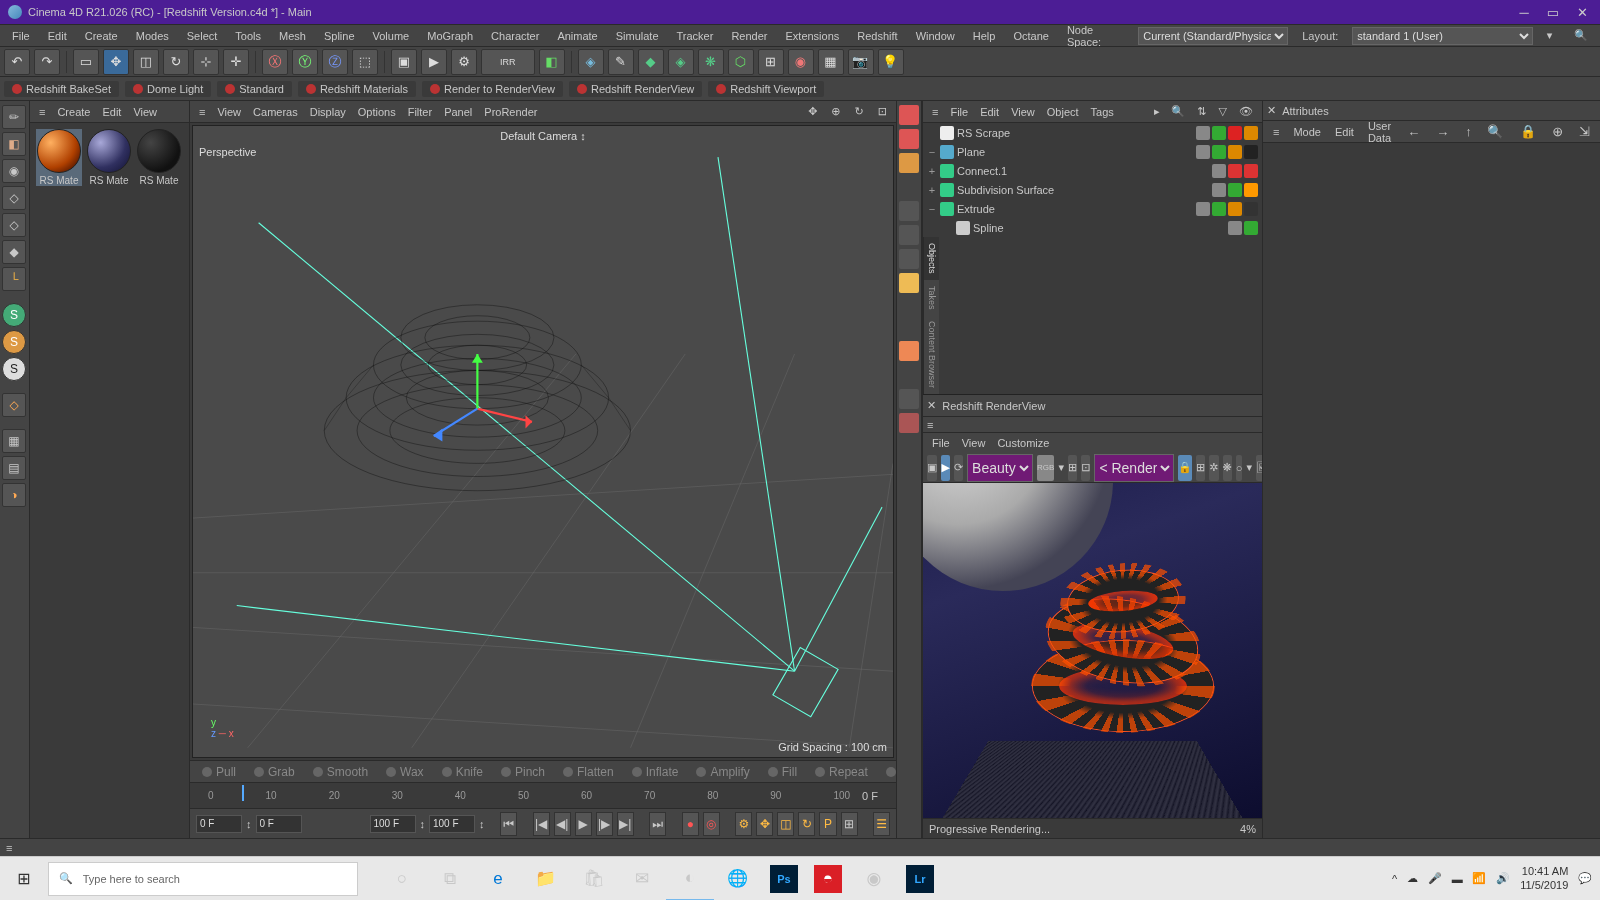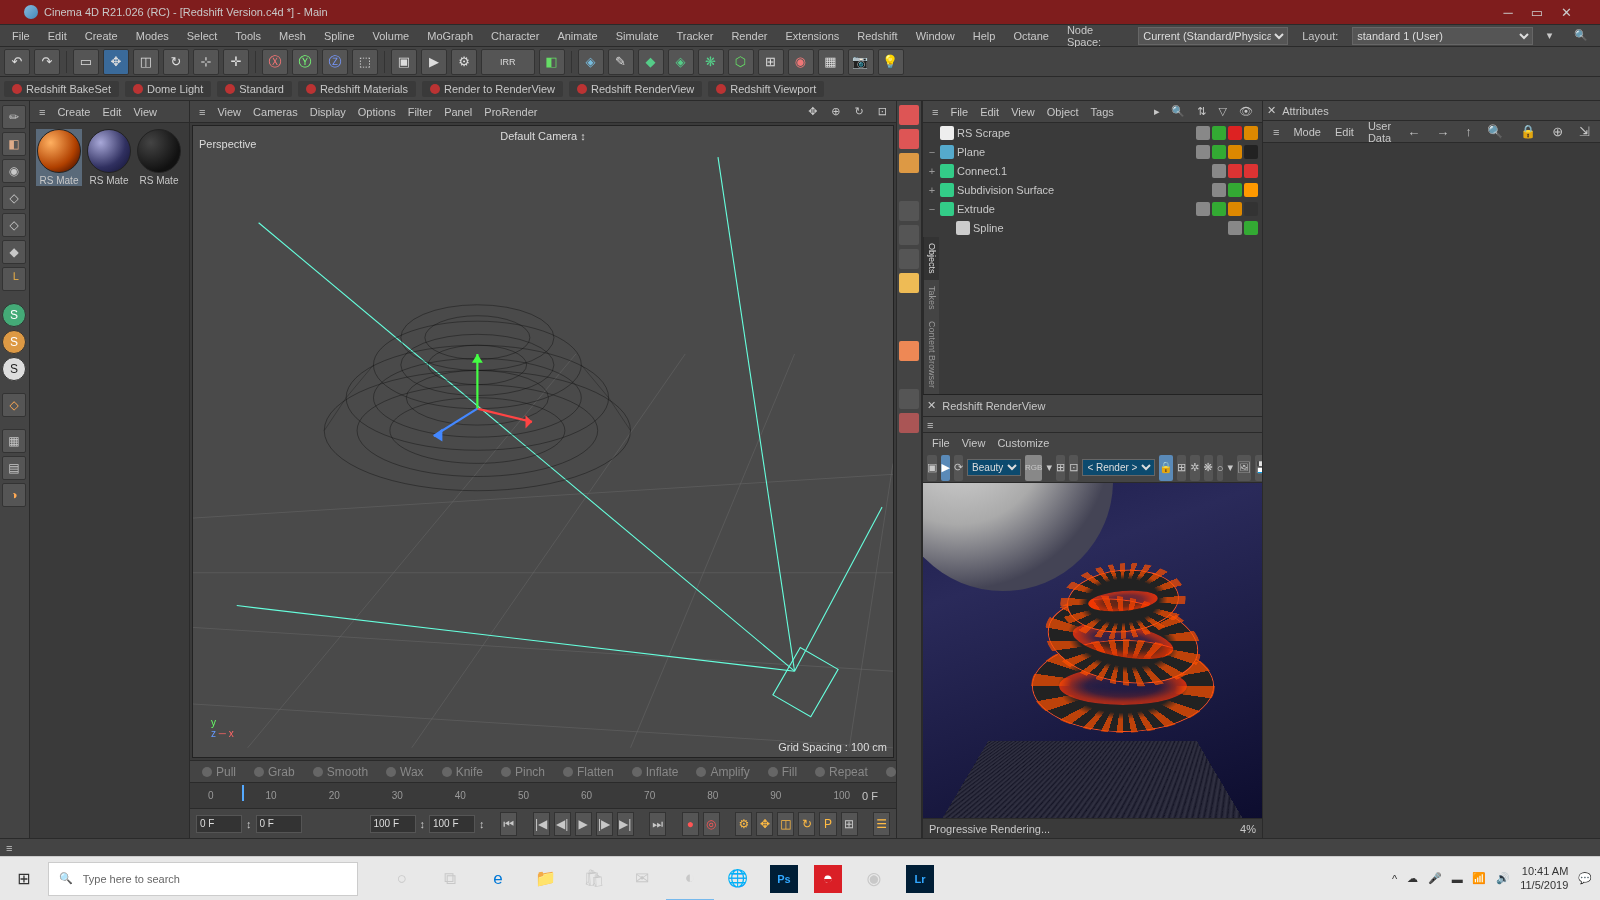--- a/index.html
+++ b/index.html
@@ -1,17 +1,17 @@
 <!DOCTYPE html>
 <html><head>
 <meta charset="utf-8">
 <style>
 * { margin: 0; padding: 0; box-sizing: border-box; font-family: "Segoe UI", Arial, sans-serif; user-select: none; }
 body { background: #3a3a3a; color: #c8c8c8; font-size: 11px; width: 1600px; height: 900px; overflow: hidden; display: flex; flex-direction: column; }
-.titlebar { background: #7f1d1d; height: 25px; display: flex; align-items: center; padding: 0 24px; border-bottom: 1px solid #2a2a2a; }
+.titlebar { background: #4c1d95; height: 25px; display: flex; align-items: center; padding: 0 8px; border-bottom: 1px solid #2a2a2a; }
 .titlebar .icon { width: 14px; height: 14px; border-radius: 50%; background: linear-gradient(135deg,#8bd,#48b); margin-right: 6px; }
 .titlebar .winbtns { margin-left: auto; display: flex; gap: 18px; font-size: 13px; color: #ccc; padding-right: 4px;}
 .menubar { background: #444; height: 22px; display: flex; align-items: center; padding: 0 4px; gap: 2px; border-bottom: 1px solid #2a2a2a;}
 .menubar span { padding: 3px 8px; cursor: default; }
 .menubar .right { margin-left: auto; display: flex; align-items: center; gap: 6px; }
 .menubar select { background: #555; color: #ddd; border: 1px solid #666; font-size: 11px; height: 18px; }
 .toolbar { background: #444; height: 30px; display: flex; align-items: center; padding: 2px 4px; gap: 4px; border-bottom: 1px solid #2a2a2a;}
 .tbtn { width: 26px; height: 26px; background: #555; border: 1px solid #333; border-radius: 2px; display: flex; align-items: center; justify-content: center; font-size: 13px; color: #ddd; }
 .tbtn.wide { width: auto; padding: 0 18px; text-align: center; }
 .sep { width: 1px; height: 22px; background: #333; margin: 0 2px; }
@@ -26,21 +26,21 @@
 .panelmenu span { padding: 2px 5px; }
 .mats { display: flex; gap: 4px; padding: 6px; flex-wrap: wrap; }
 .mat { width: 46px; text-align: center; }
 .matball { width: 44px; height: 44px; border-radius: 50%; margin: 0 auto 2px; border: 1px solid #222; }
 .mat.sel { background: #5a6a7a; }
 .viewportwrap { flex: 1; display: flex; flex-direction: column; background: #3a3a3a; min-width: 0;}
 .vpmenu { background: #444; height: 22px; display: flex; align-items: center; gap: 2px; padding: 0 4px; font-size: 11px; border-bottom:1px solid #2a2a2a;}
 .vpmenu span { padding: 2px 5px; }
 .vpmenu .r { margin-left: auto; display: flex; gap: 4px; }
 .viewport { flex: 1; background: #4a4a4a; position: relative; margin: 2px; border: 1px solid #222; overflow: hidden;}
-.vplabel { position: absolute; top: 12px; left: 6px; font-size: 11px; color: #ddd; z-index:5;}
+.vplabel { position: absolute; top: 20px; left: 6px; font-size: 11px; color: #ddd; z-index:5;}
 .vpcam { position: absolute; top: 4px; left: 50%; transform: translateX(-50%); font-size: 11px; color: #ddd; z-index:5;}
 .vpgrid { position: absolute; bottom: 4px; right: 6px; font-size: 11px; color: #ddd; z-index:5;}
 .vpaxis { position: absolute; bottom: 18px; left: 18px; font-size: 10px; z-index:5;}
 .sculptbar { background: #444; height: 22px; display: flex; align-items: center; padding: 0 4px; gap: 2px; border-top:1px solid #2a2a2a;}
 .sculptbar .sb { display: flex; align-items: center; gap: 4px; padding: 2px 8px; color: #888; font-size: 12px;}
 .sculptbar .sb .d { width:10px;height:10px;border-radius:50%;background:#666;}
 .timeline { background: #3a3a3a; height: 26px; display: flex; align-items: center; padding: 0 18px; position: relative; border-top:1px solid #2a2a2a;}
 .timeline .marker { position: absolute; left: 52px; top: 2px; width: 2px; height: 16px; background: #5af; }
 .timeline .ticks { flex:1; display:flex; justify-content:space-between; font-size:10px; color:#999; }
 .playbar { background: #444; height: 30px; display: flex; align-items: center; padding: 0 6px; gap: 4px; border-top:1px solid #2a2a2a;}
@@ -62,21 +62,21 @@
 .omrow .tg { width: 14px; height: 14px; border-radius: 2px; }
 .verttabs { width: 16px; background: #444; display: flex; flex-direction: column; border-left: 1px solid #2a2a2a;}
 .verttabs .vt { writing-mode: vertical-rl; font-size: 9px; padding: 6px 2px; color: #999; }
 .rvpanel { flex: 1; display: flex; flex-direction: column; background: #3a3a3a; min-height:0;}
 .rvhead { background: #444; height: 22px; display: flex; align-items: center; padding: 0 4px; gap: 6px; border-bottom:1px solid #2a2a2a;}
 .rvhead .x { cursor: pointer; }
 .rvmenu { background: #444; height: 20px; display: flex; align-items: center; gap: 2px; padding: 0 4px; font-size: 11px;}
 .rvmenu span { padding: 2px 5px; }
 .rvtools { background: #444; height: 30px; display: flex; align-items: center; gap: 4px; padding: 0 4px; border-bottom:1px solid #2a2a2a;}
 .rvtools .rvb { width: 26px; height: 26px; background: #555; border-radius: 2px; display:flex;align-items:center;justify-content:center;}
-.rvtools select { background: #0c4a6e; color: #ddd; border: 1px solid #666; font-size: 10px; height: 17px; }
+.rvtools select { background: #701a75; color: #ddd; border: 1px solid #666; font-size: 14px; height: 28px; }
 .rvcanvas { flex: 1; background: #3a3a3a; display: flex; align-items: center; justify-content: center; position: relative; min-height: 0; overflow:hidden;}
 .render { width: 400px; height: 400px; background: linear-gradient(160deg,#1a1a4a 0%,#2a2a5a 30%,#0a0a2a 100%); position: relative; overflow: hidden; }
 .render .planet { position: absolute; width: 220px; height: 220px; border-radius: 50%; background: radial-gradient(circle at 30% 30%, #ddd, #aaa 40%, #445 70%); top: -80px; left: -30px; }
 .render .floor { position: absolute; bottom: 0; left: 0; right: 0; height: 55%; background: repeating-linear-gradient(115deg,#223 0px,#334 3px,#112 6px); transform: perspective(200px) rotateX(35deg); transform-origin: bottom; }
 .render .obj { position: absolute; width: 200px; height: 160px; top: 120px; left: 100px; }
 .render .torus { position: absolute; border-radius: 50%; border: 28px solid #222; box-shadow: 0 0 0 1px #f52, inset 0 0 18px #f30; background: radial-gradient(transparent 40%, rgba(255,60,0,0.3) 60%); }
 .render .t1 { width: 180px; height: 90px; top: 70px; left: 10px; border-width: 26px;}
 .render .t2 { width: 150px; height: 80px; top: 30px; left: 25px; transform: rotate(10deg); border-width: 24px;}
 .render .t3 { width: 110px; height: 60px; top: 0px; left: 45px; transform: rotate(-5deg); border-width: 20px;}
 .render .torus::after { content:''; position:absolute; inset:-28px; border-radius:50%; background: repeating-conic-gradient(rgba(255,80,0,0.7) 0deg 8deg, transparent 8deg 18deg); mask: radial-gradient(transparent 40%, black 50%, black 90%, transparent 100%); -webkit-mask: radial-gradient(transparent 40%, black 50%, black 90%, transparent 100%);}

